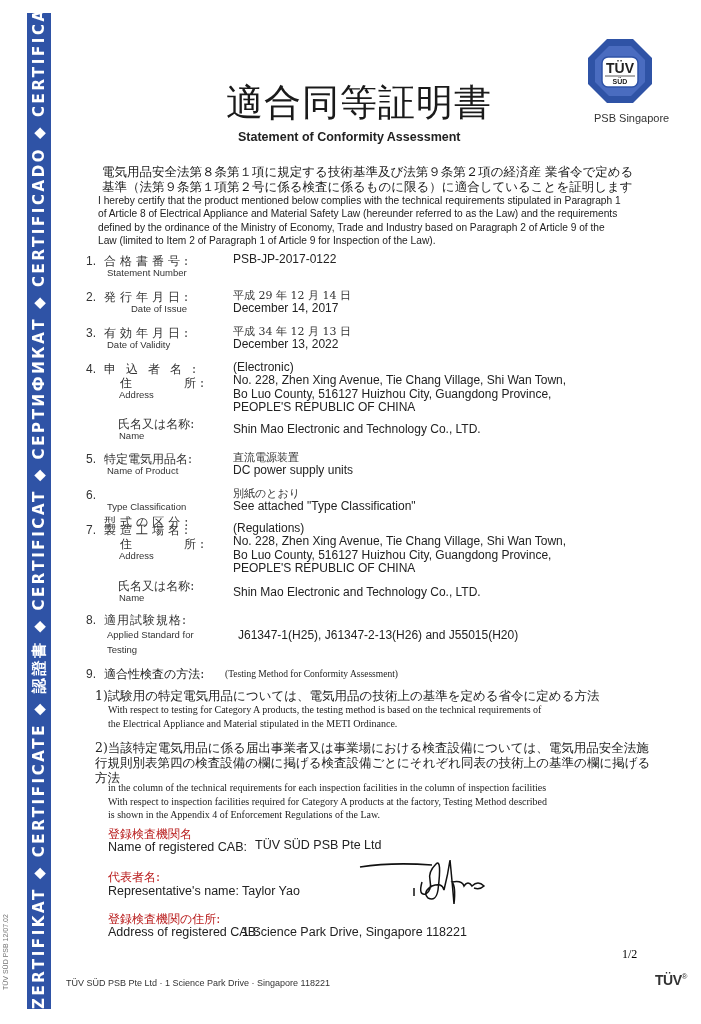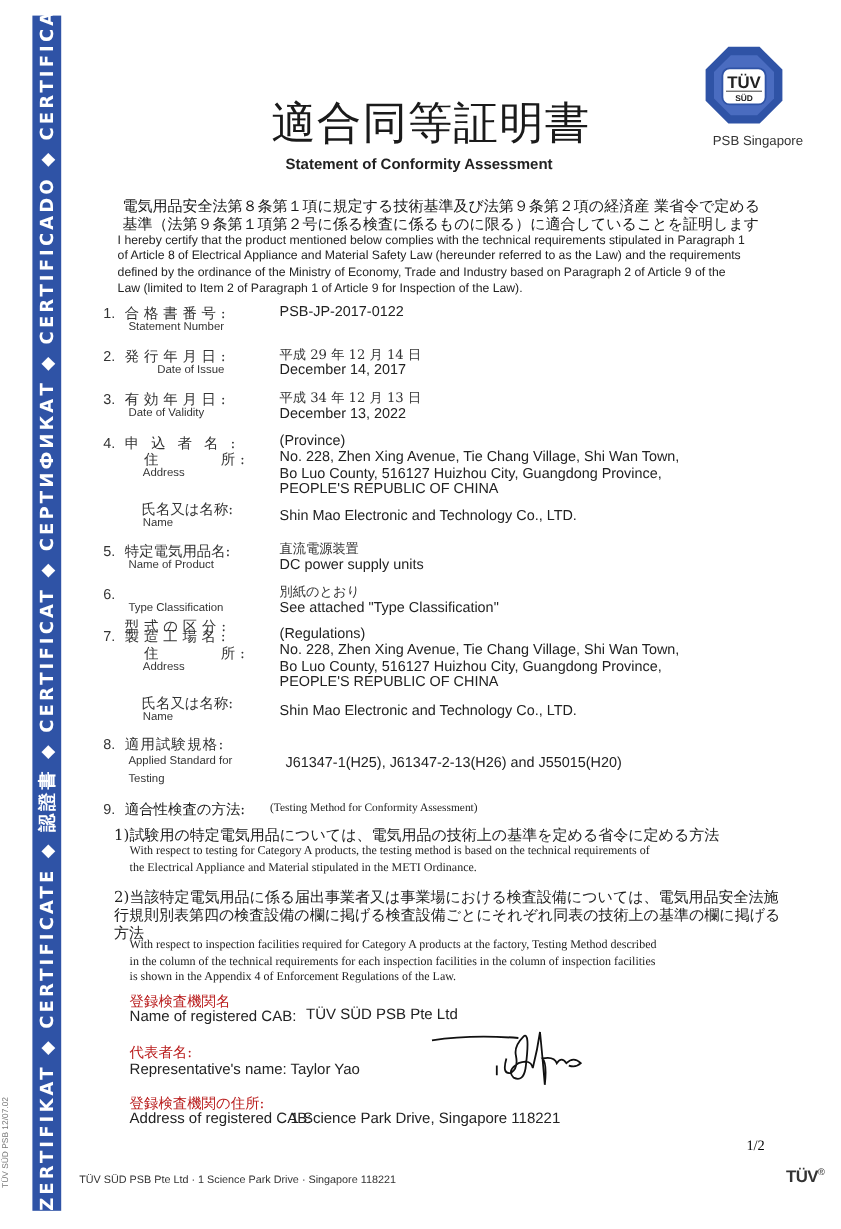--- a/index.html
+++ b/index.html
@@ -86,21 +86,21 @@
   <div class="abs val-jp jp" style="left:233px;top:324px;">平成 34 年 12 月 13 日</div>
   <div class="abs val" style="left:233px;top:338px;">December 13, 2022</div>
 </div>
 
 <div>
   <div class="abs row-num" style="left:86px;top:362px;">4.</div>
   <div class="abs lbl-jp jp" style="left:104px;top:361px;letter-spacing:10px;">申込者名:</div>
   <div class="abs lbl-jp jp" style="left:120px;top:375px;">住　　　所:</div>
   <div class="abs lbl-en" style="left:119px;top:389px;">Address</div>
   <div class="abs val" style="left:233px;top:361px;">
-    <div>(Province)</div>
+    <div>(Electronic)</div>
     <div>No. 228, Zhen Xing Avenue, Tie Chang Village, Shi Wan Town,</div>
     <div>Bo Luo County, 516127 Huizhou City, Guangdong Province,</div>
     <div>PEOPLE'S REPUBLIC OF CHINA</div>
   </div>
   <div class="abs lbl-jp jp" style="left:118px;top:416px;letter-spacing:0;">氏名又は名称:</div>
   <div class="abs lbl-en" style="left:119px;top:430px;">Name</div>
   <div class="abs val" style="left:233px;top:423px;">Shin Mao Electronic and Technology Co., LTD.</div>
 </div>
 
 <div>
@@ -153,22 +153,22 @@
     <div>With respect to testing for Category A products, the testing method is based on the technical requirements of</div>
     <div>the Electrical Appliance and Material stipulated in the METI Ordinance.</div>
   </div>
 
   <div class="abs para-jp jp" style="left:95px;top:740px;">
     <div>2)当該特定電気用品に係る届出事業者又は事業場における検査設備については、電気用品安全法施</div>
     <div>行規則別表第四の検査設備の欄に掲げる検査設備ごとにそれぞれ同表の技術上の基準の欄に掲げる</div>
     <div>方法</div>
   </div>
   <div class="abs para-en" style="left:108px;top:781px;">
+    <div>in the column of the technical requirements for each inspection facilities in the column of inspection facilities</div>
     <div>With respect to inspection facilities required for Category A products at the factory, Testing Method described</div>
-    <div>in the column of the technical requirements for each inspection facilities in the column of inspection facilities</div>
     <div>is shown in the Appendix 4 of Enforcement Regulations of the Law.</div>
   </div>
 </div>
 
 <div>
   <div class="abs cab-jp jp" style="left:108px;top:826px;">登録検査機関名</div>
   <div class="abs cab-en" style="left:108px;top:840px;">Name of registered CAB:</div>
   <div class="abs cab-en" style="left:255px;top:838px;">TÜV SÜD PSB Pte Ltd</div>
 
   <div class="abs cab-jp jp" style="left:108px;top:869px;">代表者名:</div>

